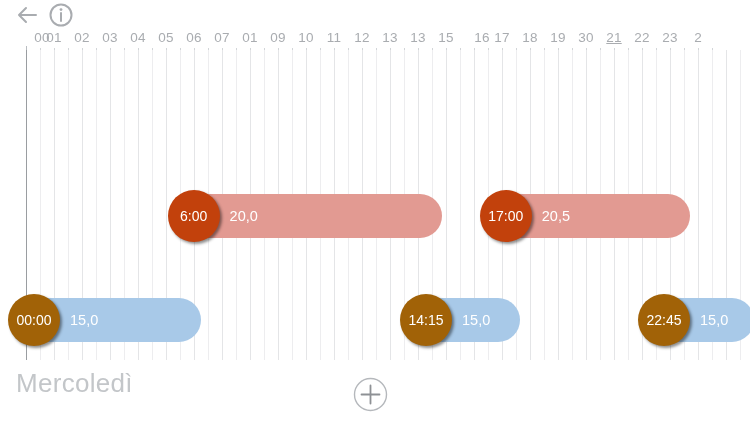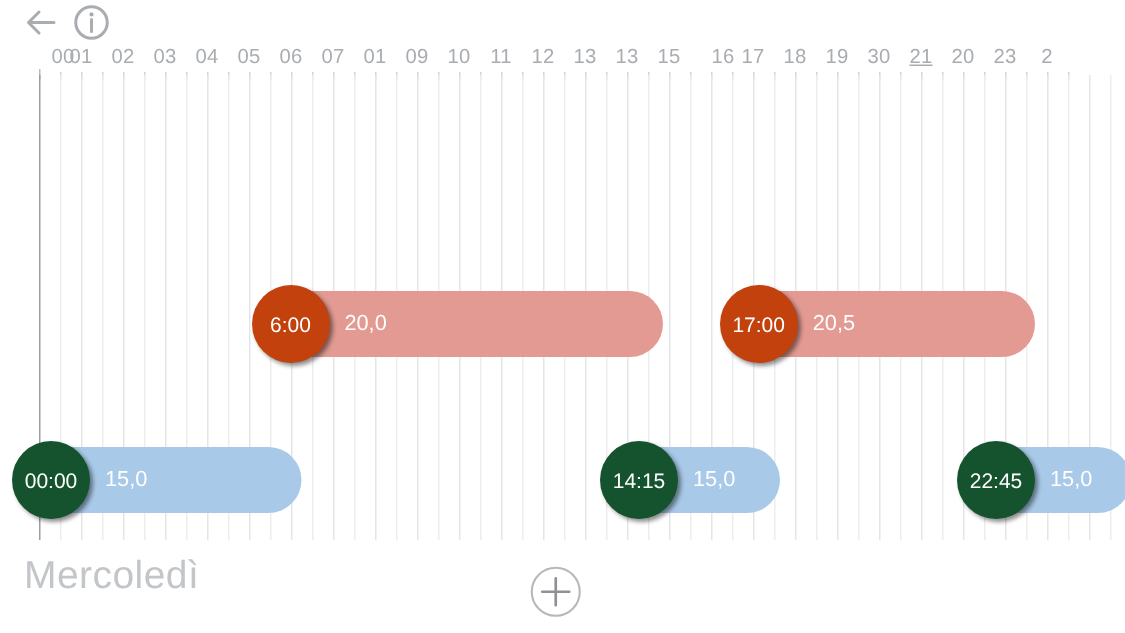--- a/index.html
+++ b/index.html
@@ -94,21 +94,21 @@
   }
   .handle {
     position: absolute;
     width: 52px;
     height: 52px;
     border-radius: 50%;
     box-shadow: 2px 2px 3px rgba(0,0,0,.45);
     cursor: pointer;
   }
   .handle.red  { background: #c2410c; }
-  .handle.blue { background: #14532d; }
+  .handle.blue { background: #a16207; }
   .handle-label {
     display: block;
     width: 52px;
     height: 52px;
     line-height: 52px;
     text-align: center;
     font-size: 14px;
     color: #ffffff;
     white-space: nowrap;
   }
@@ -208,21 +208,21 @@
       <div class="tick" style="left: 544px;"></div>
       <div class="hour-label" style="left: 544px;">19</div>
       <div class="tick" style="left: 558px;"></div>
       <div class="tick" style="left: 572px;"></div>
       <div class="hour-label" style="left: 572px;">30</div>
       <div class="tick" style="left: 586px;"></div>
       <div class="tick" style="left: 600px;"></div>
       <div class="hour-label" style="left: 600px; text-decoration: underline;">21</div>
       <div class="tick" style="left: 614px;"></div>
       <div class="tick" style="left: 628px;"></div>
-      <div class="hour-label" style="left: 628px;">20</div>
+      <div class="hour-label" style="left: 628px;">22</div>
       <div class="tick" style="left: 642px;"></div>
       <div class="tick" style="left: 656px;"></div>
       <div class="hour-label" style="left: 656px;">23</div>
       <div class="tick" style="left: 670px;"></div>
       <div class="tick" style="left: 684px;"></div>
       <div class="hour-label" style="left: 684px;">2</div>
       <div class="tick" style="left: 698px;"></div>
       <div class="tick" style="left: 712px;"></div>
     </div>
 

